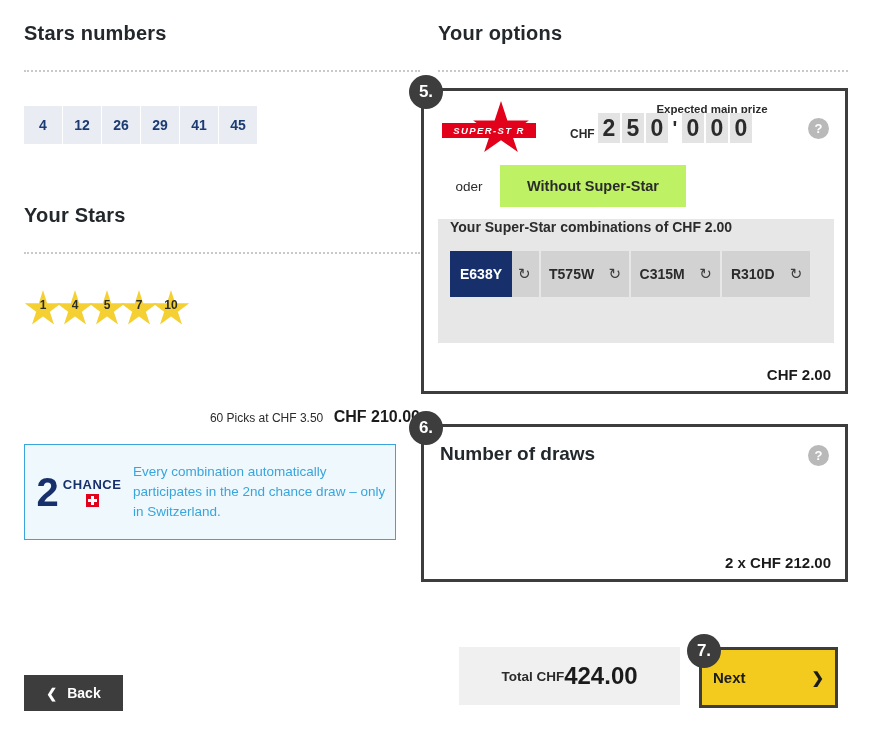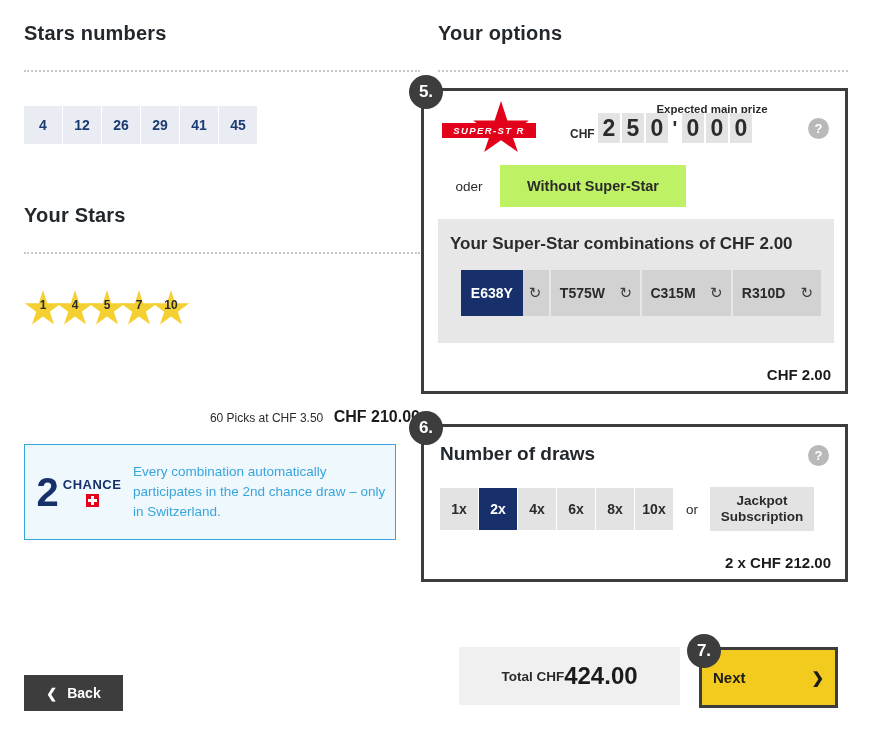--- a/index.html
+++ b/index.html
@@ -221,27 +221,26 @@
     display: flex; align-items: center; justify-content: center;
     cursor: pointer;
   }
 
   .combo-box {
     position: absolute; left: 14px; top: 128px;
     width: 396px; height: 124px;
     background: #e7e7e7;
   }
   .combo-title {
-    padding: 15px 0 0 12px;
-    font-size: 17px; font-weight: bold; color: #2b2b2b;
+    padding: 0 0 0 12px;
+    font-size: 14px; font-weight: bold; color: #2b2b2b;
   }
   .combo-row {
     display: flex;
     padding: 16px 0 0 12px;
-    justify-content: center;
   }
   .combo-chip {
     height: 46px;
     background: #d2d2d2;
     display: flex; align-items: center;
     margin-right: 2px;
     padding-right: 8px;
     cursor: pointer;
   }
   .chip-code {
@@ -446,35 +445,20 @@
     </div>
 
     <div class="panel-foot">CHF 2.00</div>
   </div>
 
   <div class="step-badge" id="badge-6">6.</div>
   <div class="panel" id="panel-6">
     <div class="draws-title">Number of draws</div>
     <div class="help-icon" id="help-6">?</div>
 
-    <div class="draws-row">
-      <div class="draw-chip">1x</div>
-      <div class="draw-chip active">2x</div>
-      <div class="draw-chip">4x</div>
-      <div class="draw-chip">6x</div>
-      <div class="draw-chip">8x</div>
-      <div class="draw-chip">10x</div>
-      <div class="draw-or">or</div>
-      <div class="jackpot-btn">
-        <span>
-          <span>Jackpot</span><br>
-          <span>Subscription</span>
-        </span>
-      </div>
-    </div>
 
     <div class="panel-foot">2 x CHF 212.00</div>
   </div>
 
   <div class="total-box">
     <span class="total-label">Total CHF</span>
     <span class="total-amount">424.00</span>
   </div>
 
   <div class="step-badge" id="badge-7">7.</div>

